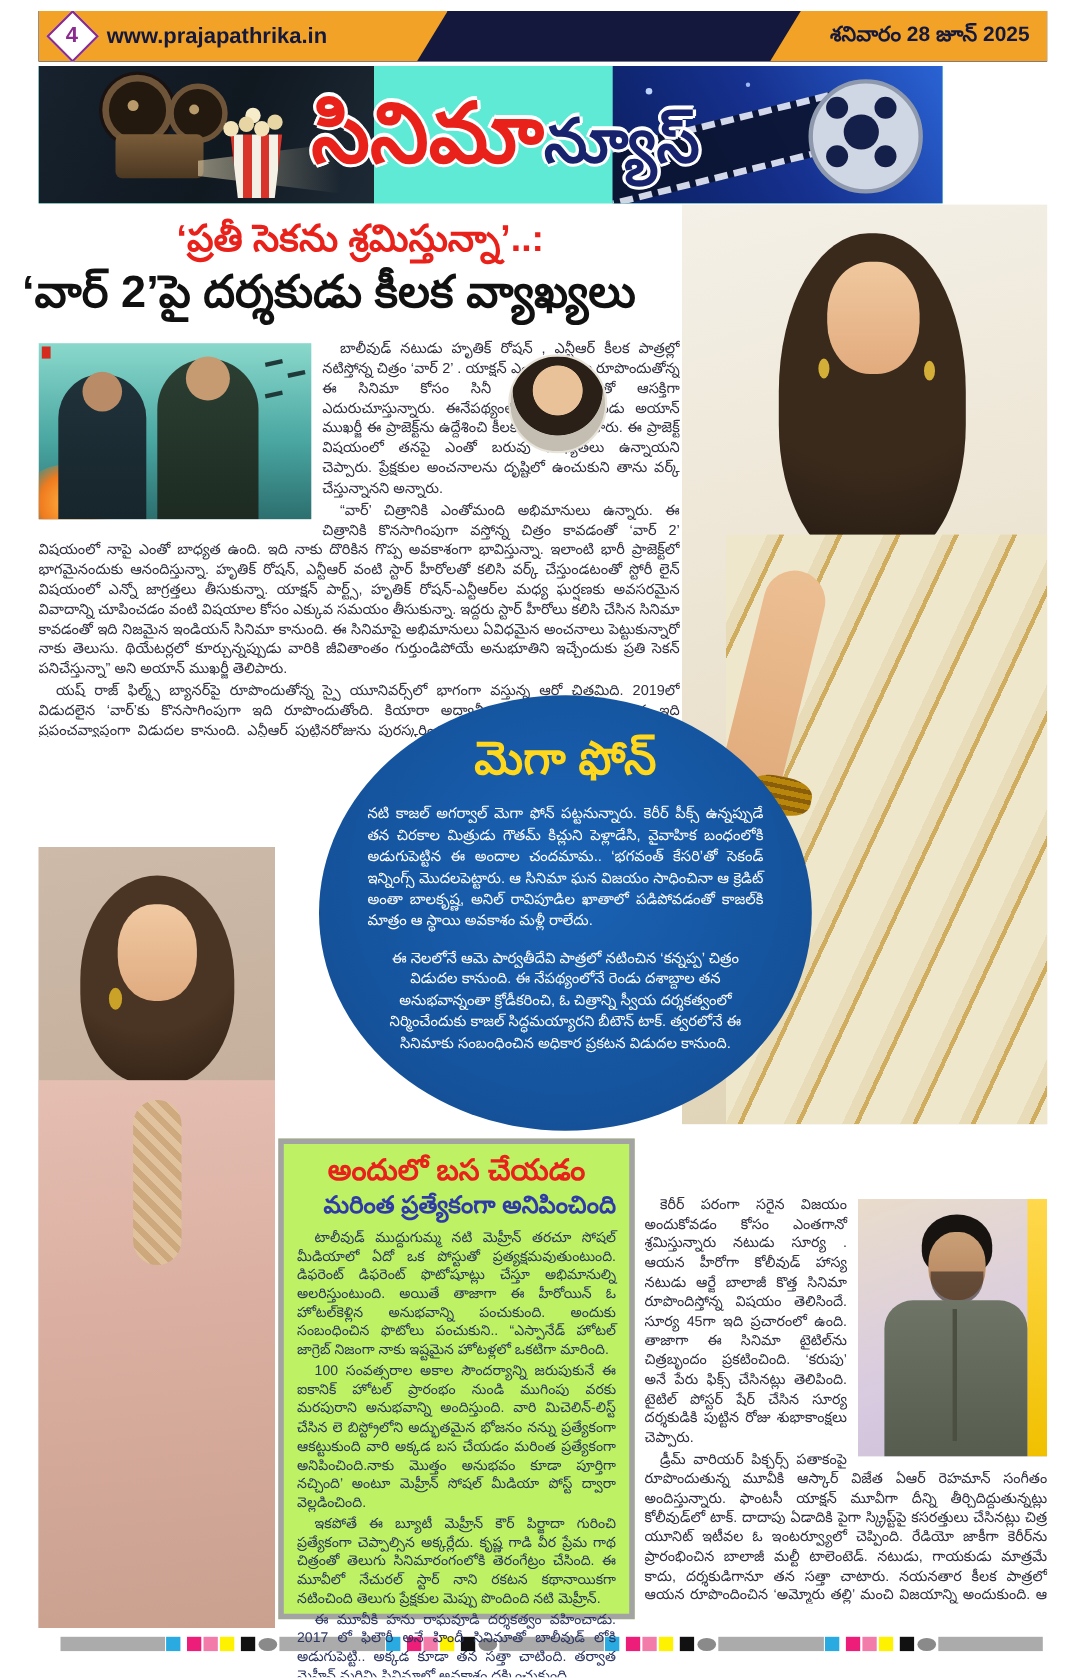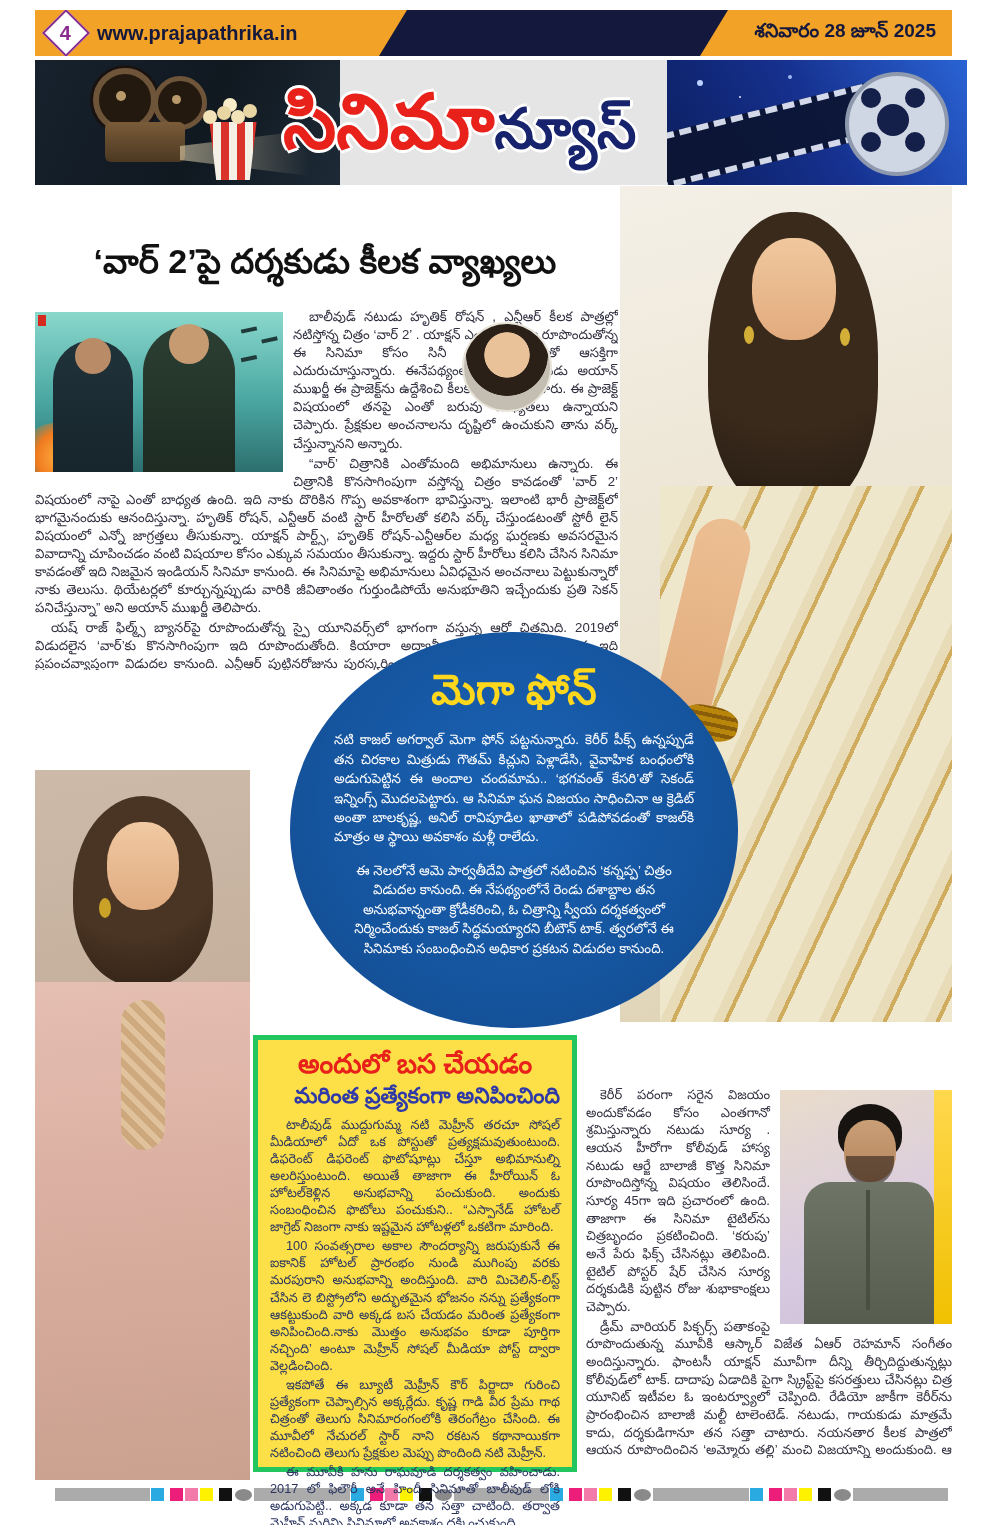--- a/index.html
+++ b/index.html
@@ -18,21 +18,21 @@
   .date-text{color:#14183C;font-weight:bold;font-size:19px;margin-right:16px;white-space:nowrap;}
   .logo-box{position:absolute;left:50%;top:2px;transform:translateX(-52%);width:116px;height:52px;background:#FFE800;
     border:1px solid #d42b1e;z-index:3;text-align:center;overflow:hidden;}
   .logo-url{font-size:5px;color:#c23516;line-height:8px;}
   .logo-title{font-size:16px;font-weight:bold;color:#1565C0;line-height:18px;text-shadow:0 0 1px #d42b1e;}
   .logo-sub{font-size:6px;color:#0a8a0a;line-height:9px;}
   .dove-icon{position:absolute;right:6px;top:6px;width:10px;height:7px;background:#444;
     clip-path:polygon(0 60%,45% 0,55% 45%,100% 20%,70% 100%);}
 
   
-  .banner{position:absolute;left:35px;top:60px;width:932px;height:125px;background:#e5e5e5;overflow:hidden;}
+  .banner{position:absolute;left:35px;top:60px;width:822px;height:125px;background:#5eead4;overflow:hidden;}
   .banner-left{position:absolute;left:0;top:0;width:305px;height:100%;
     background:linear-gradient(115deg,#17222e 0%,#101820 55%,#1d2a36 100%);overflow:hidden;}
   .reel1{position:absolute;left:58px;top:8px;width:52px;height:52px;border-radius:50%;background:#23190f;
     border:6px solid #6e553a;box-shadow:0 0 0 3px #191210;}
   .reel1:after{content:"";position:absolute;left:17px;top:17px;width:10px;height:10px;border-radius:50%;background:#b99a6b;}
   .reel2{position:absolute;left:118px;top:16px;width:44px;height:44px;border-radius:50%;background:#23190f;
     border:5px solid #6e553a;}
   .reel2:after{content:"";position:absolute;left:14px;top:14px;width:9px;height:9px;border-radius:50%;background:#b99a6b;}
   .proj-body{position:absolute;left:70px;top:62px;width:80px;height:40px;background:linear-gradient(#7a5c39,#4c3822);border-radius:6px;}
   .proj-beam{position:absolute;left:145px;top:70px;width:130px;height:46px;background:linear-gradient(90deg,rgba(255,240,200,.5),rgba(255,240,200,0));
@@ -53,22 +53,22 @@
   .sparkle{position:absolute;width:6px;height:6px;border-radius:50%;background:#bcd2ff;box-shadow:40px 14px 0 -2px #dfe9ff,90px -6px 0 -1px #9db8f5;}
   .banner-title{position:absolute;left:248px;top:18px;z-index:4;white-space:nowrap;}
   .banner-title .t1{font-size:76px;font-weight:900;color:#E8211A;
     text-shadow:-3px 0 #fff,3px 0 #fff,0 -3px #fff,0 3px #fff,2px 2px 0 #fff,-2px -2px 0 #fff;}
   .banner-title .t2{font-size:56px;font-weight:900;color:#17246d;
     text-shadow:-3px 0 #fff,3px 0 #fff,0 -3px #fff,0 3px #fff,2px 2px 0 #fff,-2px -2px 0 #fff;}
 
   
   .a1-h1{position:absolute;left:35px;top:198px;width:585px;text-align:center;
     font-size:34px;font-weight:bold;color:#E8211A;}
-  .a1-h2{position:absolute;left:20px;top:242px;width:610px;text-align:center;
-    font-size:34px;font-weight:bold;color:#111111;}
+  .a1-h2{position:absolute;left:20px;top:242px;width:610px;
+    font-size:41px;font-weight:bold;color:#111111;}
   .a1-body{position:absolute;left:35px;top:308px;width:583px;height:362px;
     font-size:13.2px;line-height:1.37;color:#2f2f3f;text-align:justify;overflow:hidden;}
   .a1-body p{margin:0 0 2px 0;text-indent:16px;}
   .war2-img{float:left;width:248px;height:160px;margin:4px 10px 4px 0;position:relative;overflow:hidden;
     background:linear-gradient(180deg,#8ad8cc 0%,#4aa7a2 55%,#2c6f6f 100%);}
   .w-fig1{position:absolute;left:18px;top:28px;width:80px;height:132px;border-radius:40px 40px 0 0;
     background:linear-gradient(#20323a,#17252c);}
   .w-fig1:before{content:"";position:absolute;left:22px;top:-2px;width:36px;height:36px;border-radius:50%;background:#b98b66;}
   .w-fig2{position:absolute;left:108px;top:14px;width:92px;height:146px;border-radius:46px 46px 0 0;
     background:linear-gradient(#2c3f33,#1d2b22);}
@@ -112,22 +112,22 @@
     background:radial-gradient(circle at 45% 30%,#4a3423 0 55%,#2e2014 100%);}
   .m-face{position:absolute;left:72px;top:52px;width:72px;height:88px;border-radius:46%;
     background:linear-gradient(#f0c9a2,#e0ab80);}
   .m-earring{position:absolute;left:64px;top:128px;width:12px;height:20px;border-radius:50%;background:#c9a227;}
   .m-dress{position:absolute;left:0px;top:212px;width:215px;height:498px;
     background:linear-gradient(175deg,#e5bfb2 0%,#dbb0a2 40%,#caa08f 100%);}
   .m-embroid{position:absolute;left:86px;top:230px;width:44px;height:150px;border-radius:22px;
     background:repeating-linear-gradient(45deg,#caa573 0 6px,#e0c59a 6px 12px);opacity:.8;}
 
   
-  .ybox{position:absolute;left:253px;top:1035px;width:324px;height:437px;background:#fde047;
-    border:5px solid #22c55e;box-sizing:border-box;padding:8px 12px;z-index:4;}
+  .ybox{position:absolute;left:253px;top:1035px;width:324px;height:437px;background:#bef264;
+    border:5px solid #a3a3a3;box-sizing:border-box;padding:8px 12px;z-index:4;}
   .yb-h1{text-align:center;font-size:27px;font-weight:bold;color:#E8211A;line-height:1.25;}
   .yb-h2{text-align:right;font-size:22px;font-weight:bold;color:#2f3aa8;line-height:1.3;}
   .yb-body{margin-top:6px;font-size:12.8px;line-height:1.33;color:#2b3560;text-align:justify;}
   .yb-body p{margin:0 0 2px 0;text-indent:16px;}
 
   
   .surya-h{position:absolute;left:586px;top:1038px;width:366px;font-size:25px;font-weight:bold;color:#1A63B5;}
   .surya-body{position:absolute;left:586px;top:1086px;width:366px;height:372px;
     font-size:13px;line-height:1.36;color:#2f2f3f;text-align:justify;overflow:hidden;}
   .surya-body p{margin:0 0 2px 0;text-indent:14px;}
@@ -179,20 +179,21 @@
     <div class="banner-right">
       <div class="film-strip"></div>
       <div class="big-reel"></div>
       <div class="sparkle" style="left:30px;top:20px;"></div>
     </div>
     <div class="banner-title">
       <span class="t1">సినిమా</span><span class="t2">న్యూస్</span>
     </div>
   </div>
 
+  <div class="a1-h1">‘ప్రతీ సెకను శ్రమిస్తున్నా’..:</div>
   <div class="a1-h2">‘వార్ 2’పై దర్శకుడు కీలక వ్యాఖ్యలు</div>
   <div class="a1-body">
     <div class="war2-img">
       <div class="w-logo"></div>
       <div class="w-fire"></div>
       <div class="w-fig1"></div>
       <div class="w-fig2"></div>
       <div class="w-jet"></div>
     </div>
     <p>బాలీవుడ్ నటుడు హృతిక్ రోషన్ , ఎన్టీఆర్ కీలక పాత్రల్లో నటిస్తోన్న చిత్రం ‘వార్ 2’ . యాక్షన్ ఎంటర్‌టైనర్‌గా రూపొందుతోన్న ఈ సినిమా కోసం సినీ ప్రియులు ఎంతో ఆసక్తిగా ఎదురుచూస్తున్నారు. ఈనేపథ్యంలోనే చిత్ర దర్శకుడు అయాన్ ముఖర్జీ ఈ ప్రాజెక్ట్‌ను ఉద్దేశించి కీలక వ్యాఖ్యలు చేశారు. ఈ ప్రాజెక్ట్ విషయంలో తనపై ఎంతో బరువు బాధ్యతలు ఉన్నాయని చెప్పారు. ప్రేక్షకుల అంచనాలను దృష్టిలో ఉంచుకుని తాను వర్క్ చేస్తున్నానని అన్నారు.</p>

